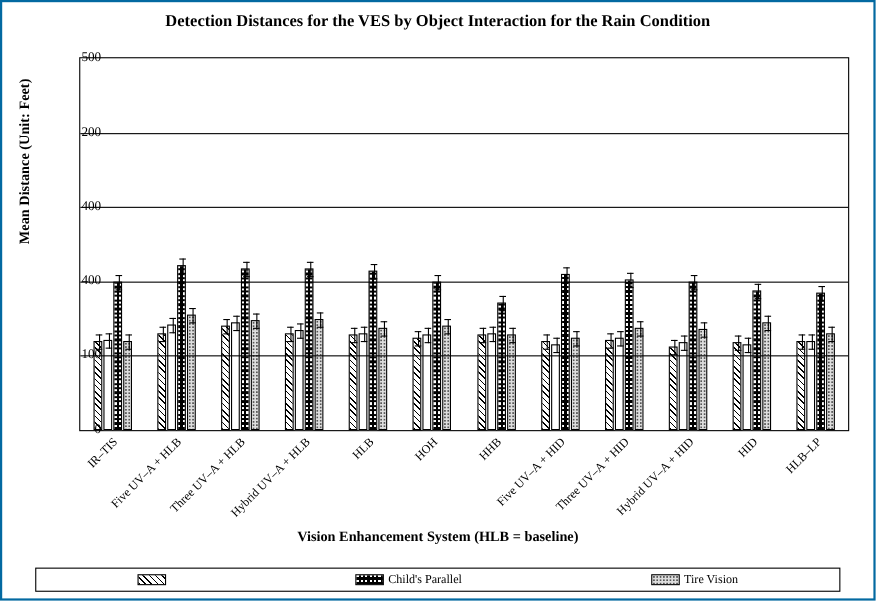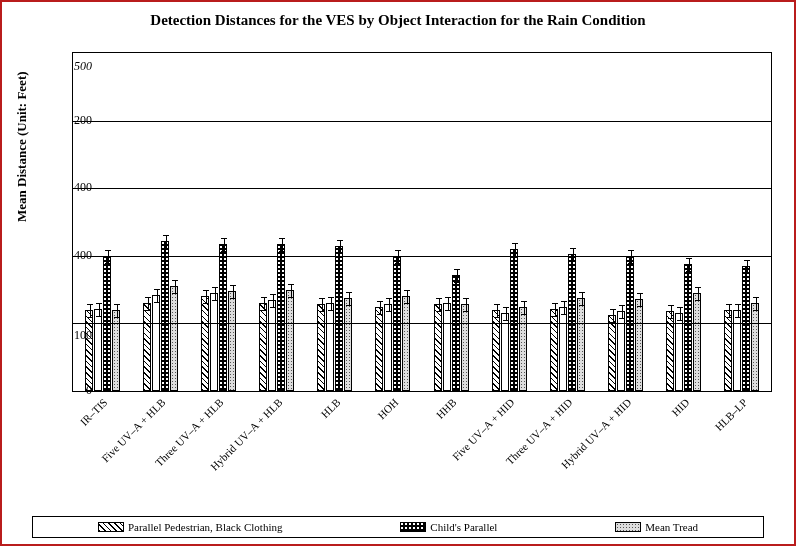--- a/index.html
+++ b/index.html
@@ -4,21 +4,21 @@
 <style>
   body {
     margin: 0;
     padding: 0;
     background: #fff;
     font-family: "Times New Roman", Times, serif;
   }
   .frame {
     width: 796px;
     height: 546px;
-    border: 2px solid #b91c1c;
+    border: 2px solid #0369a1;
     position: relative;
     box-sizing: border-box;
     background: #fff;
   }
   .title {
     text-align: center;
     font-weight: bold;
     font-size: 15px;
     margin-top: 10px;
   }
@@ -453,41 +453,41 @@
             <div class="err-cap-bot"></div>
           </div>
         </div>
       </div>
   <div class="grid-line" style="top: 270.4px;"></div>
       <div class="grid-line" style="top: 202.8px;"></div>
       <div class="grid-line" style="top: 135.2px;"></div>
       <div class="grid-line" style="top: 67.6px;"></div>
     </div>
 
+  <div class="xlabel">Vision Enhancement System (HLB = baseline)</div>
 
   <div class="legend">
     <div class="legend-item">
       <span class="swatch pat-diag"></span>
-      <span>Parallel Pedestrian, Black Clothing</span>
     </div>
     <div class="legend-item">
       <span class="swatch pat-check"></span>
       <span>Child's Parallel</span>
     </div>
     <div class="legend-item">
       <span class="swatch pat-dots"></span>
-      <span>Mean Tread</span>
+      <span>Tire Vision</span>
     </div>
   </div>
 <div class="ytick" style="top: 388px;">0</div>
-    <div class="ytick" style="top: 333px;">100</div>
+    <div class="ytick" style="top: 320px;">100</div>
     <div class="ytick" style="top: 252.8px;">400</div>
     <div class="ytick" style="top: 185.2px;">400</div>
     <div class="ytick" style="top: 117.6px;">200</div>
-    <div class="ytick" style="top: 64px; font-style: italic;">500</div>
+    <div class="ytick" style="top: 50px;">500</div>
     <div class="xcat-label" style="left: -20.9167px; width: 120px;">IR–TIS</div>
     <div class="xcat-label" style="left: 37.25px; width: 120px;">Five UV–A + HLB</div>
     <div class="xcat-label" style="left: 95.4167px; width: 120px;">Three UV–A + HLB</div>
     <div class="xcat-label" style="left: 153.583px; width: 120px;">Hybrid UV–A + HLB</div>
     <div class="xcat-label" style="left: 211.75px; width: 120px;">HLB</div>
     <div class="xcat-label" style="left: 269.917px; width: 120px;">HOH</div>
     <div class="xcat-label" style="left: 328.083px; width: 120px;">HHB</div>
     <div class="xcat-label" style="left: 386.25px; width: 120px;">Five UV–A + HID</div>
     <div class="xcat-label" style="left: 444.417px; width: 120px;">Three UV–A + HID</div>
     <div class="xcat-label" style="left: 502.583px; width: 120px;">Hybrid UV–A + HID</div>

